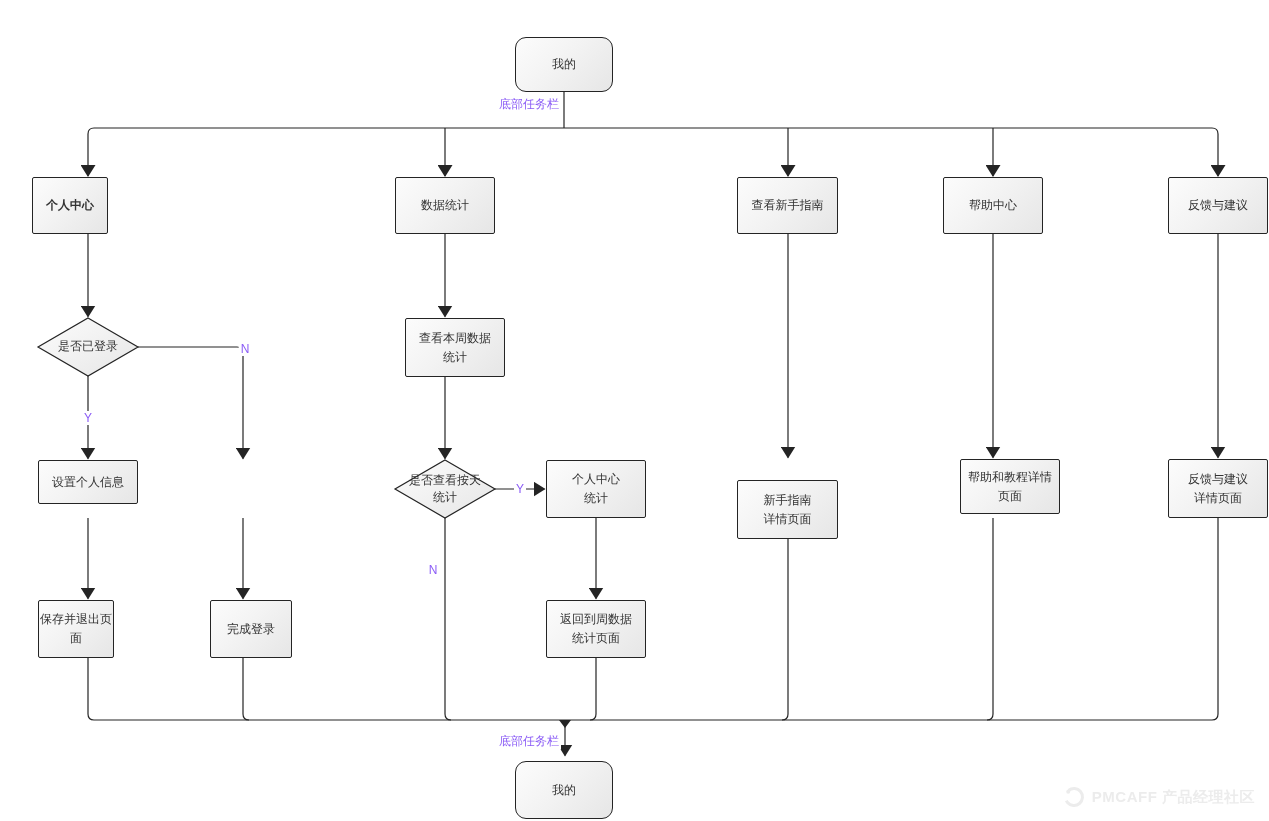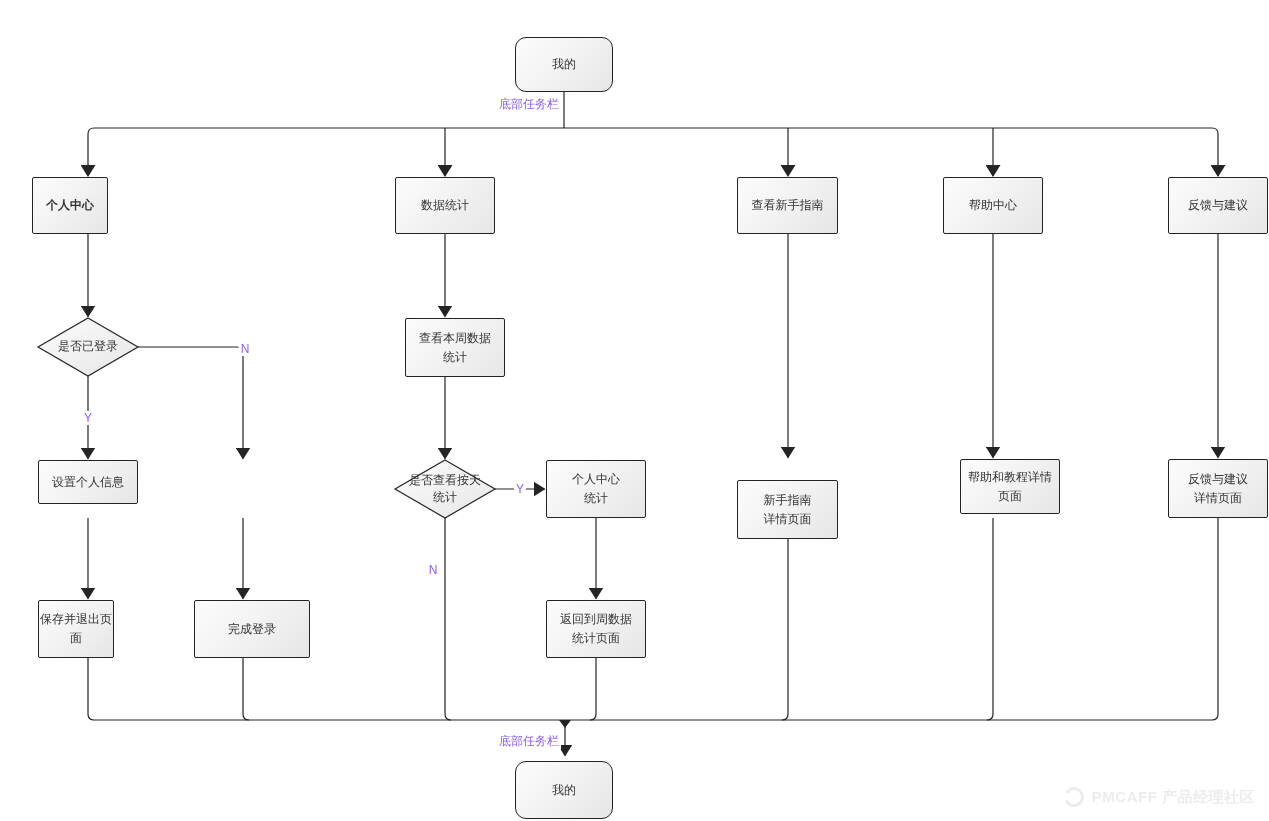--- a/index.html
+++ b/index.html
@@ -127,21 +127,21 @@
   <div class="node" style="left:546px;top:460px;width:100px;height:58px;">个人中心
 统计</div>
   <div class="node" style="left:737px;top:459px;width:101px;height:59px;margin-top:21px;">新手指南
 详情页面</div>
   <div class="node" style="left:943px;top:459px;width:100px;height:55px;margin-left:17px;">帮助和教程详情
 页面</div>
   <div class="node" style="left:1168px;top:459px;width:100px;height:59px;">反馈与建议
 详情页面</div>
 
   <div class="node" style="left:38px;top:600px;width:76px;height:58px;">保存并退出页面</div>
-  <div class="node" style="left:194px;top:600px;width:116px;height:58px;">完成登录</div>
+  <div class="node" style="left:210px;top:600px;width:82px;height:58px;">完成登录</div>
   <div class="node" style="left:546px;top:600px;width:100px;height:58px;">返回到周数据
 统计页面</div>
 
   <div class="elabel" style="left:529px;top:104px;">底部任务栏</div>
   <div class="elabel" style="left:88px;top:418px;">Y</div>
   <div class="elabel" style="left:245px;top:349px;">N</div>
   <div class="elabel" style="left:520px;top:489px;">Y</div>
   <div class="elabel" style="left:433px;top:570px;">N</div>
   <div class="elabel" style="left:529px;top:741px;">底部任务栏</div>
 

